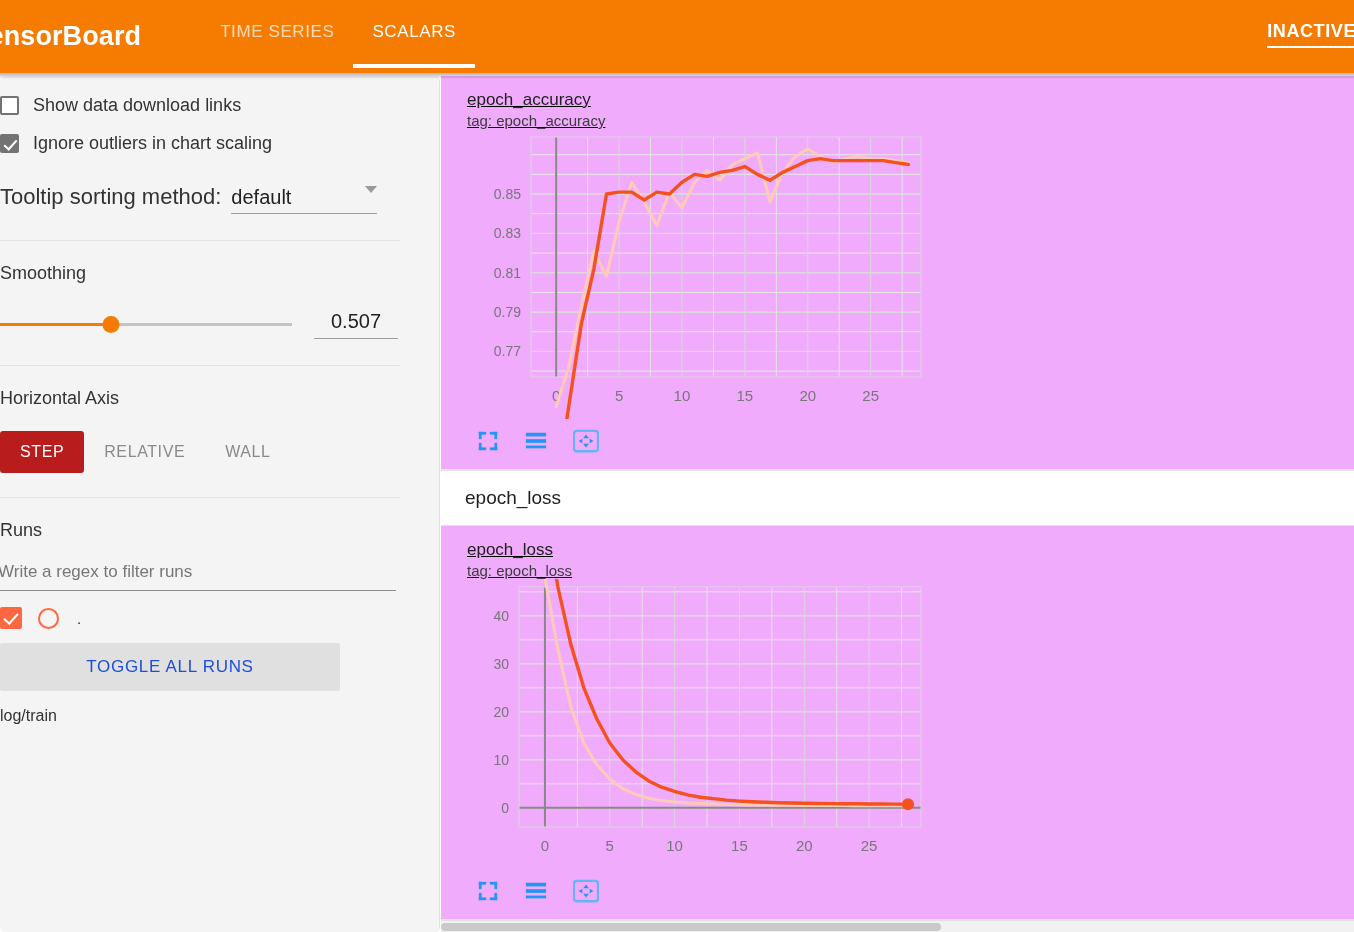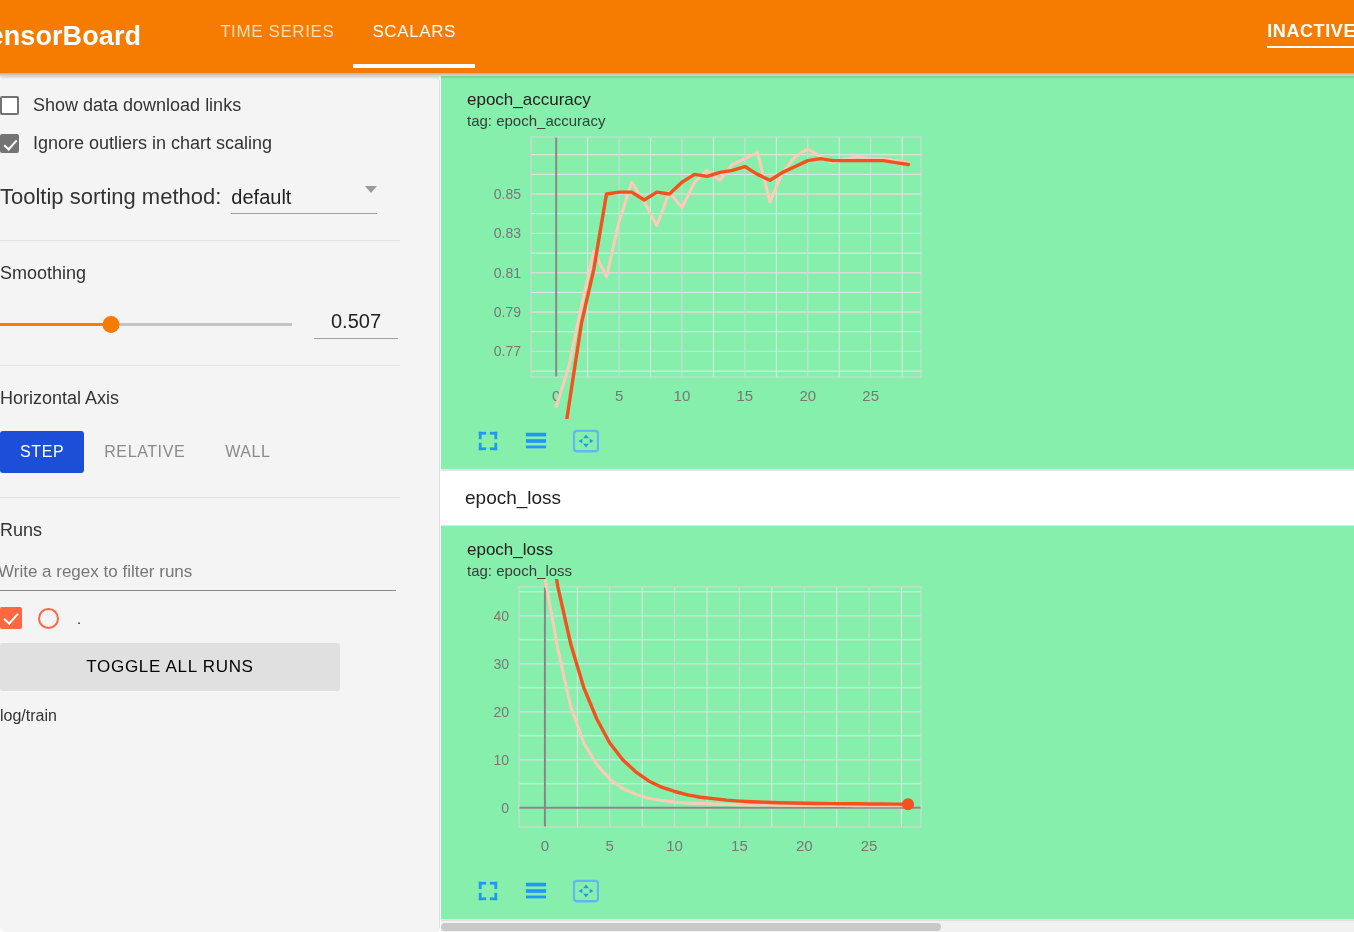--- a/index.html
+++ b/index.html
@@ -140,21 +140,21 @@
     font-size: 20px; color: #222; text-align: center;
     border-bottom: 1px solid #9e9e9e; padding-bottom: 5px;
   }
 
   #axis-btns { display: flex; padding-left: 40px; margin-top: 22px; }
   .axis-btn {
     padding: 12px 20px; font-size: 16px; letter-spacing: .6px;
     color: #8a8a8a; cursor: pointer; border-radius: 3px;
     white-space: nowrap;
   }
-  .axis-btn.active { background: #1d4ed8; color: #fff; }
+  .axis-btn.active { background: #b91c1c; color: #fff; }
 
   #runs-filter {
     margin-left: 36px; width: 400px;
     border-bottom: 1px solid #8c8c8c;
     padding-bottom: 7px; margin-top: 20px;
   }
   #runs-filter input {
     width: 100%; border: none; outline: none; background: transparent;
     font-size: 17px; color: #444; font-family: inherit;
   }
@@ -172,38 +172,38 @@
     transform: rotate(42deg);
   }
   .run-circle {
     width: 21px; height: 21px; border: 2.5px solid #ff6740;
     border-radius: 50%; margin-left: 16px; flex: none; cursor: pointer;
   }
   .run-name { margin-left: 18px; font-size: 15px; color: #222; }
 
   #toggle-all {
     margin-left: 40px; width: 340px; margin-top: 14px;
-    background: #e0e0e0; color: #000000;
+    background: #e0e0e0; color: #1d4ed8;
     font-size: 17px; letter-spacing: .7px;
     text-align: center; padding: 14px 0;
     border-radius: 2px; cursor: pointer;
   }
   #run-path { padding-left: 40px; margin-top: 16px; font-size: 16px; color: #333; }
 
   
   #main {
     position: absolute; top: 76px; left: 441px;
     width: 913px; height: 856px;
     background: #fafafa;
     overflow: hidden;
   }
   .card {
-    background: #86efac;
+    background: #f0abfc;
     border: 1px solid #e4e4e4;
-    border-left: none; border-right: none;
+    border-left: none; border-right: none; text-decoration: underline;
   }
   .card-pad { padding: 14px 0 6px 0; }
   .chart-title { font-size: 17px; color: #212121; margin-left: 26px; }
   .chart-tag { font-size: 15px; color: #3c3c3c; margin-left: 26px; margin-top: 2px; }
 
   .group-header {
     background: #fff; border-top: 1px solid #e4e4e4; border-bottom: 1px solid #e4e4e4;
     padding: 16px 0 16px 24px; font-size: 19px; color: #212121;
   }
 

